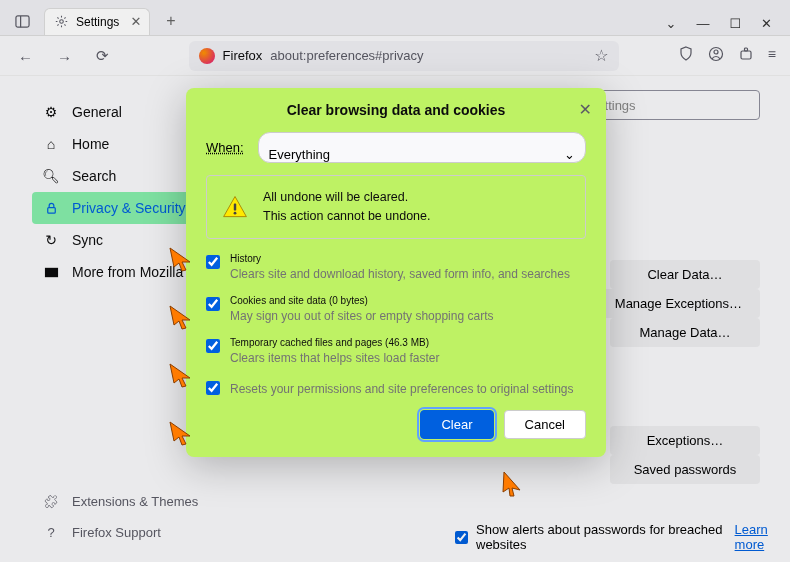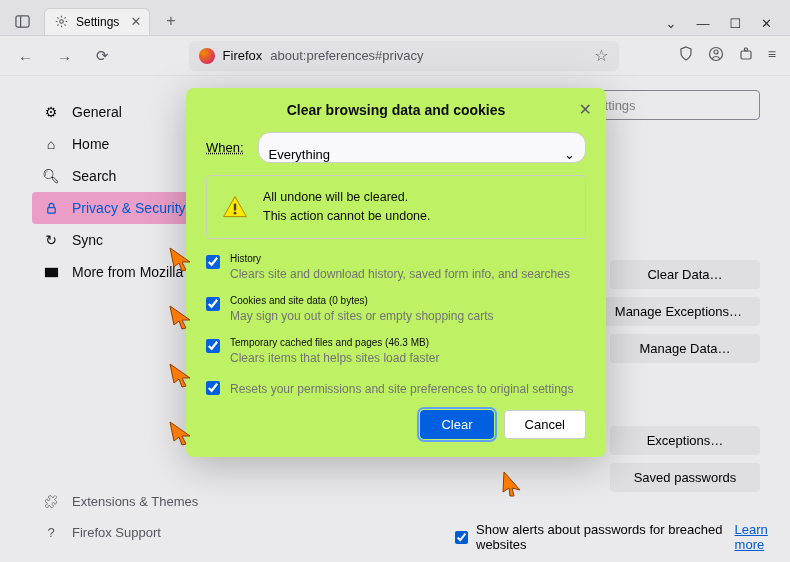--- a/index.html
+++ b/index.html
@@ -23,29 +23,29 @@
     .ff-icon { width: 16px; height: 16px; background: radial-gradient(circle at 30% 30%, #ff9500, #e31587); border-radius: 50%; }
     .urlbar-text { font-size: 13px; color: #5b5b66; flex: 1; }
     .urlbar-star { color: #5b5b66; }
     .toolbar-icons { display: flex; gap: 14px; margin-left: auto; color: #5b5b66; }
     .toolbar-icons span { font-size: 14px; }
     
     
     .content { display: flex; position: relative; height: calc(100% - 76px); }
     .sidebar { width: 200px; padding: 20px 0 20px 32px; }
     .sidebar-item { display: flex; align-items: center; gap: 12px; padding: 8px 10px; font-size: 14px; color: #0c0c0d; border-radius: 4px; cursor: pointer; }
-    .sidebar-item.selected { color: #0060df; background: #f9a8d4; }
+    .sidebar-item.selected { color: #0060df; background: #86efac; }
     .sidebar-item .icon { width: 18px; display: inline-flex; justify-content: center; }
     .sidebar-bottom { position: absolute; bottom: 14px; left: 32px; }
     .sidebar-bottom .sidebar-item { font-size: 13px; color: #5b5b66; }
     
     .main-area { flex: 1; padding: 14px 30px 20px 20px; position: relative; }
     .search-settings { position: absolute; right: 30px; top: 14px; width: 225px; height: 30px; border: 1px solid #8f8f9d; border-radius: 4px; padding: 0 10px; font-size: 13px; color: #888; display: flex; align-items: center; }
     
-    .right-buttons { position: absolute; right: 30px; top: 184px; display: flex; flex-direction: column; gap: 8px; align-items: flex-end; }
+    .right-buttons { position: absolute; right: 30px; top: 184px; display: flex; flex-direction: column; gap: 0; align-items: flex-end; }
     .right-buttons.group2 { top: 350px; }
     .r-btn { background: #ededf0; border: none; border-radius: 4px; padding: 7px 18px; font-size: 13px; min-width: 150px; text-align: center; }
     
     .bottom-checkbox { position: absolute; bottom: 10px; left: 255px; display: flex; align-items: center; gap: 8px; font-size: 13px; }
     .bottom-checkbox input { accent-color: #0060df; }
     .link { color: #0060df; text-decoration: underline; cursor: pointer; }
     
     
     .modal-backdrop { position: absolute; inset: 0; background: rgba(0,0,0,0.06); }
     .modal { position: absolute; left: 186px; top: 88px; width: 420px; background: #bef264; border-radius: 8px; box-shadow: 0 8px 40px rgba(0,0,0,0.25); padding: 14px 20px 18px; }

